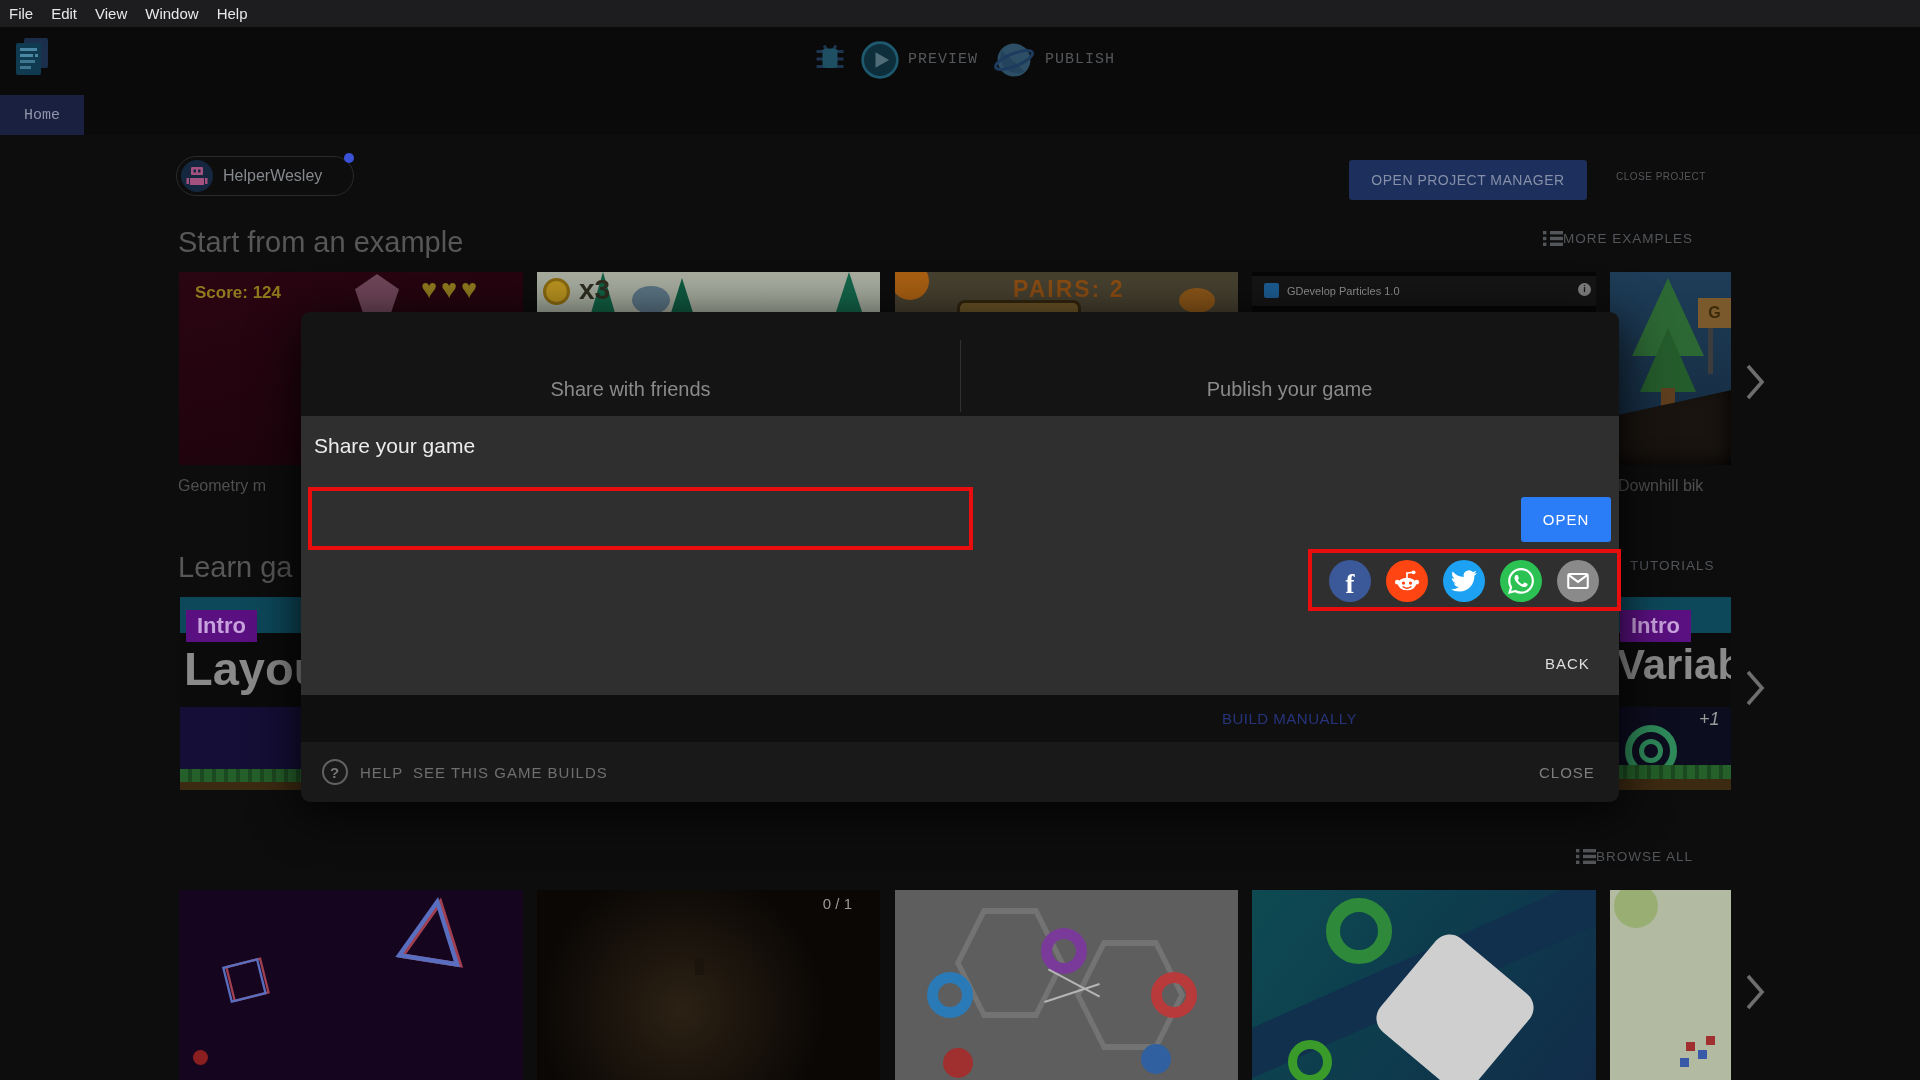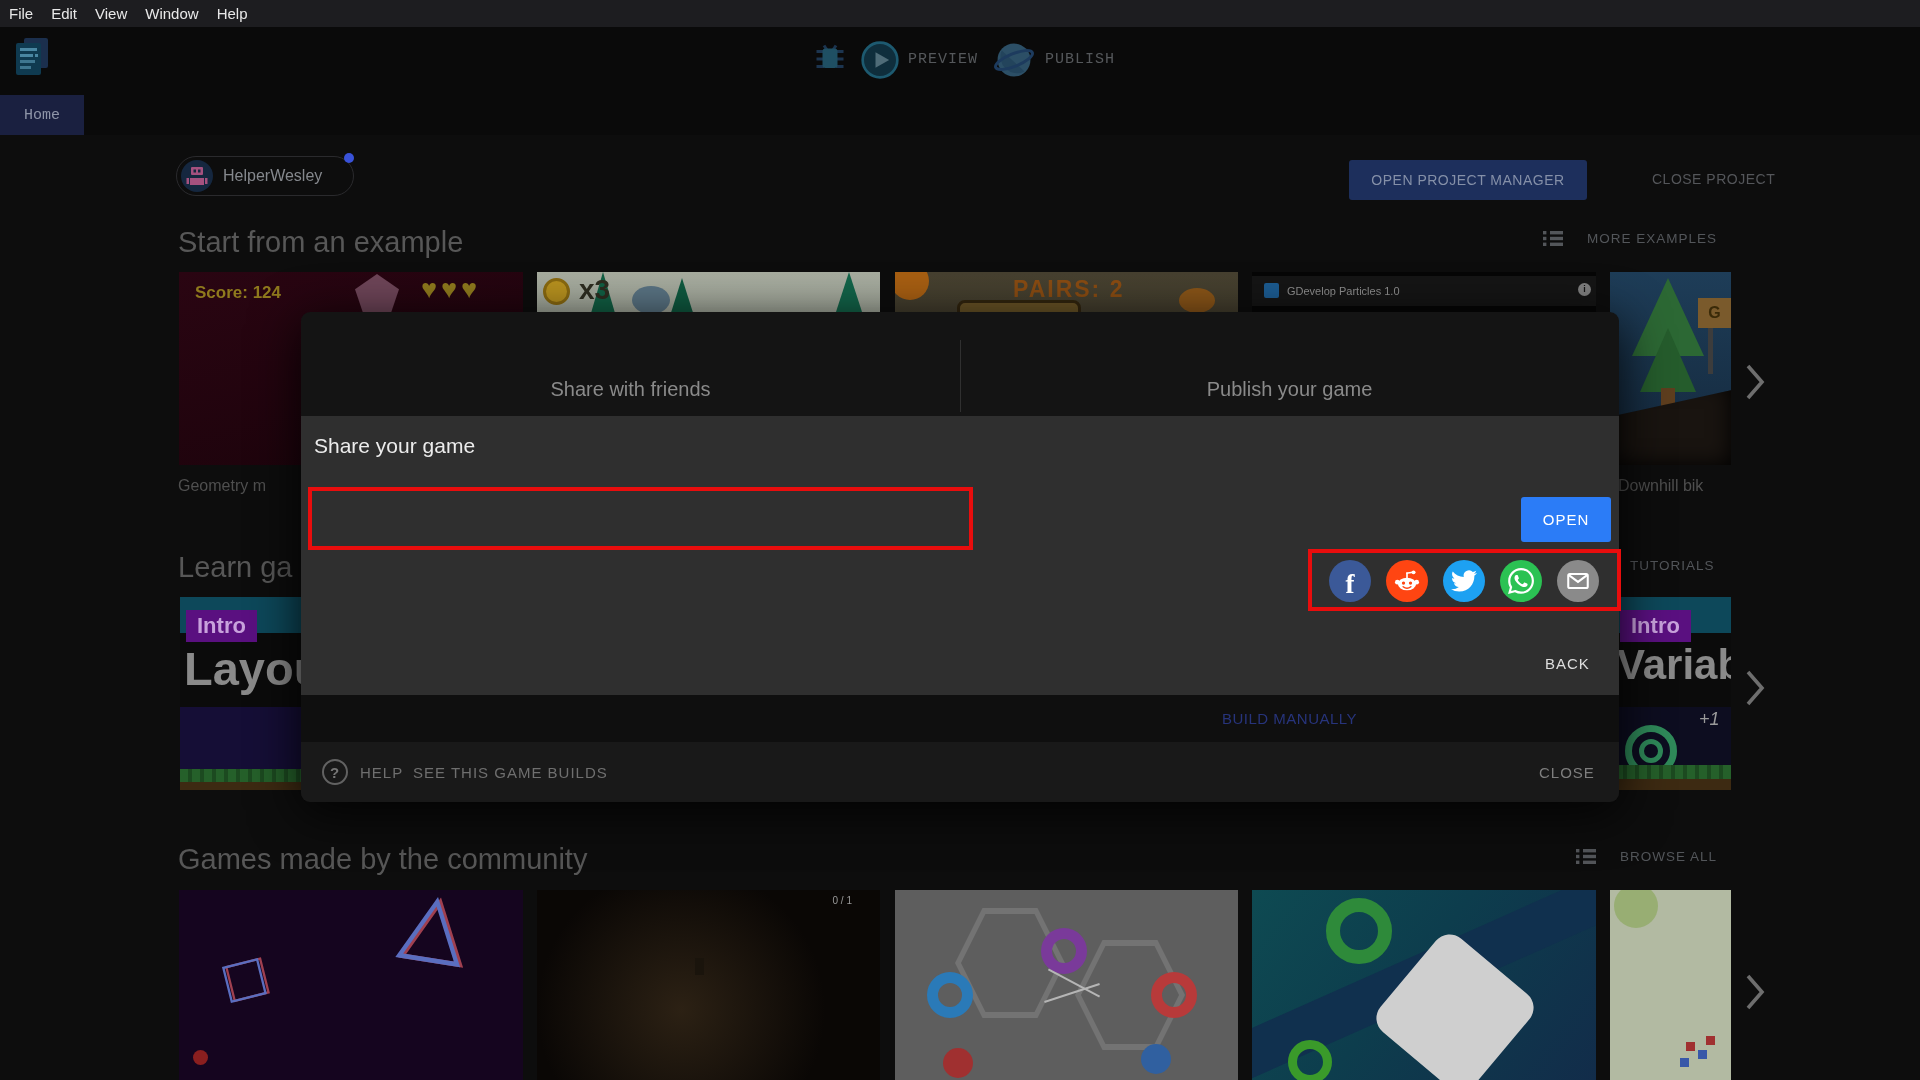--- a/index.html
+++ b/index.html
@@ -17,23 +17,23 @@
   .home-tab { position:absolute; left:0; top:68px; width:84px; height:40px; background:#1a2040;
     color:#8e95a8; font-size:15px; display:flex; align-items:center; justify-content:center; }
   
   .content { position:absolute; left:0; top:135px; width:1920px; height:945px; background:#0d0d0d; }
   .chip { position:absolute; left:176px; top:21px; width:178px; height:40px;
     border:1px solid #2a2a2d; border-radius:20px; display:flex; align-items:center; gap:10px; padding-left:4px; }
   .chip-name { color:#85888d; font-size:16px; }
   .chip-dot { position:absolute; left:344px; top:18px; width:10px; height:10px; border-radius:50%; background:#3952d8; }
   .opm-btn { position:absolute; left:1349px; top:25px; width:238px; height:40px; border-radius:3px;
     color:#8590a8; font-size:14px; letter-spacing:.5px; display:flex; align-items:center; justify-content:center; border:none; cursor:pointer; }
-  .close-project { position:absolute; left:1652px; top:36px; color:#54565a; font-size:14px; letter-spacing:.5px; cursor:pointer; }
+  .close-project { position:absolute; left:1616px; top:36px; color:#54565a; font-size:10px; letter-spacing:.5px; cursor:pointer; }
   .h-section { position:absolute; color:#575757; font-size:29px; font-weight:400; }
-  .action-link { position:absolute; display:flex; align-items:center; gap:24px;
+  .action-link { position:absolute; display:flex; align-items:center; gap:0;
     color:#53565a; font-size:13.5px; letter-spacing:1px; cursor:pointer; }
   .caption { position:absolute; color:#4f4f4f; font-size:16px; }
   .thumb { position:absolute; overflow:hidden; cursor:pointer; }
   .chev { position:absolute; left:1744px; cursor:pointer; }
   
   .dialog { position:absolute; left:301px; top:312px; width:1318px; height:490px; border-radius:9px;
     overflow:hidden; z-index:50; box-shadow:0 10px 50px rgba(0,0,0,.85); }
   .dlg-tabs { width:1318px; height:104px; background:#141414; display:flex; position:relative; }
   .dlg-tab { flex:1; display:flex; align-items:flex-end; justify-content:center; padding-bottom:15px;
     color:#8a8a8a; font-size:20px; cursor:pointer; }
@@ -208,21 +208,20 @@
     <div style="position:absolute;left:0;top:36px;width:116px;height:74px;background:#0b0b0b;"></div>
     <div style="position:absolute;left:5px;top:13px;background:#5a1080;padding:3px 11px;color:#c8a2dc;font-weight:bold;font-size:22px;">Intro</div>
     <span style="position:absolute;left:2px;top:44px;color:#8a8a8a;font-weight:bold;font-size:42px;">Variab</span>
     <span style="position:absolute;left:84px;top:112px;color:#9a9a9a;font-style:italic;font-size:18px;">+1</span>
     <div class="ring" style="left:10px;top:128px;width:52px;height:52px;border:7px solid #2f8a5a;"></div>
     <div class="ring" style="left:24px;top:142px;width:24px;height:24px;border:5px solid #2f8a5a;"></div>
     <div style="position:absolute;left:0;top:168px;width:116px;height:14px;background:repeating-linear-gradient(90deg,#25602a 0 8px,#1c4a20 8px 12px);"></div>
     <div style="position:absolute;left:0;top:182px;width:116px;height:11px;background:#3d2a12;"></div>
   </div>
 
-  <div class="h-section" style="left:178px;top:708px;">Games made by the community</div>
   <div class="action-link" style="left:1576px;top:714px;">
     <svg width="20" height="15" viewBox="0 0 20 15">
       <g fill="#53565a">
           <rect y="0" width="3.4" height="3.4"></rect>
           <rect x="7" y="0" width="13" height="3.4"></rect>
       <rect y="5.8" width="3.4" height="3.4"></rect>
           <rect x="7" y="5.8" width="13" height="3.4"></rect>
       <rect y="11.6" width="3.4" height="3.4"></rect>
           <rect x="7" y="11.6" width="13" height="3.4"></rect>
         </g>
@@ -230,21 +229,21 @@
     <span>BROWSE ALL</span>
   </div>
 
   <div class="thumb" style="left:179px;top:755px;width:344px;height:193px;background:#15051f;">
     <span style="position:absolute;left:222px;top:-18px;color:#5a6ec0;font-size:86px;transform:rotate(9deg);text-shadow:3px 0 #a04050;">△</span>
     <span style="position:absolute;left:46px;top:52px;color:#5a6ec0;font-size:62px;transform:rotate(-14deg);text-shadow:3px 0 #a04050;">□</span>
     <div style="position:absolute;left:14px;top:160px;width:15px;height:15px;border-radius:50%;background:#8a1f1f;"></div>
   </div>
 
   <div class="thumb" style="left:537px;top:755px;width:343px;height:193px;background:radial-gradient(circle at 42% 62%,#2c2114,#0a0705 62%);">
-    <span style="position:absolute;right:28px;top:5px;color:#9a9a9a;font-size:10px;">0 / 1</span>
+    <span style="position:absolute;right:28px;top:5px;color:#9a9a9a;font-size:15px;">0 / 1</span>
     <div style="position:absolute;left:158px;top:68px;width:9px;height:17px;background:#1a140c;"></div>
   </div>
 
   <div class="thumb" style="left:895px;top:755px;width:343px;height:193px;background:#5e5e5e;">
     <div style="position:absolute;left:60px;top:18px;width:110px;height:110px;background:#737373;clip-path:polygon(25% 0,75% 0,100% 50%,75% 100%,25% 100%,0 50%);"></div>
     <div style="position:absolute;left:66px;top:24px;width:98px;height:98px;background:#5e5e5e;clip-path:polygon(25% 0,75% 0,100% 50%,75% 100%,25% 100%,0 50%);"></div>
     <div style="position:absolute;left:180px;top:50px;width:110px;height:110px;background:#737373;clip-path:polygon(25% 0,75% 0,100% 50%,75% 100%,25% 100%,0 50%);"></div>
     <div style="position:absolute;left:186px;top:56px;width:98px;height:98px;background:#5e5e5e;clip-path:polygon(25% 0,75% 0,100% 50%,75% 100%,25% 100%,0 50%);"></div>
     <div class="ring" style="left:32px;top:82px;width:46px;height:46px;border:11px solid #2a7ab8;"></div>
     <div class="ring" style="left:146px;top:38px;width:46px;height:46px;border:11px solid #7a3a9a;"></div>

